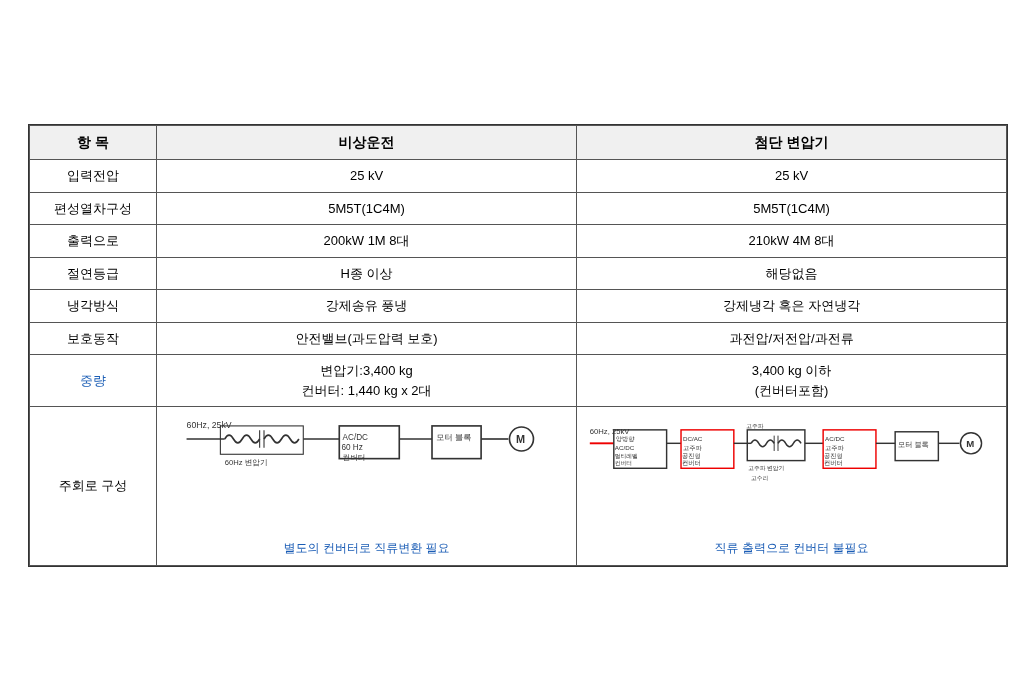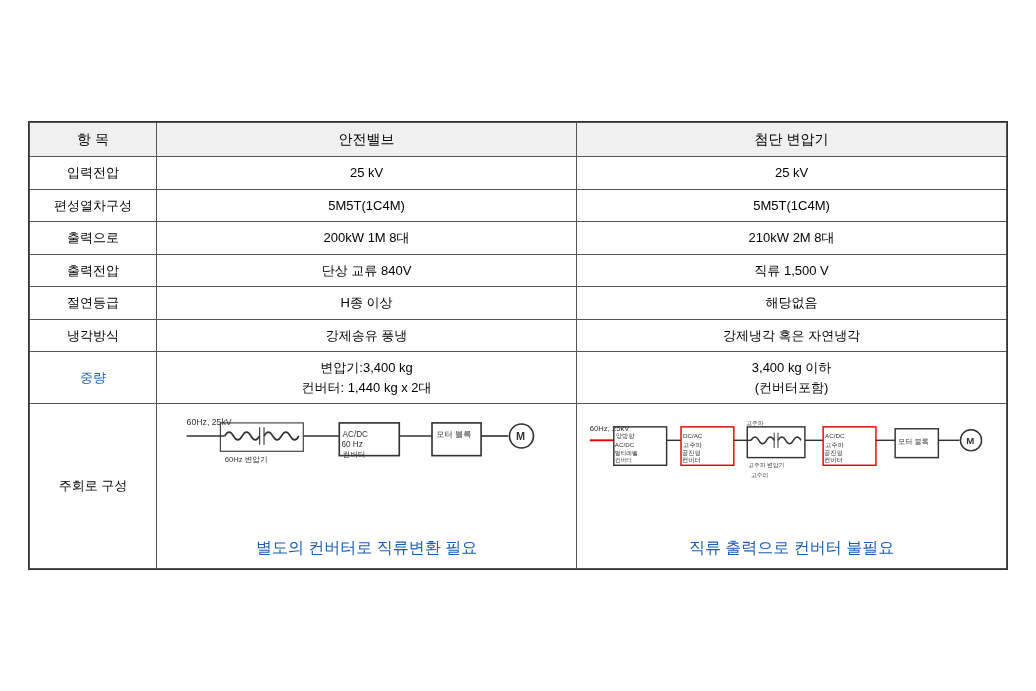--- a/index.html
+++ b/index.html
@@ -23,102 +23,102 @@
     }
     th, td {
       border: 1px solid #555;
       padding: 6px 16px;
       text-align: center;
       vertical-align: middle;
       line-height: 1.5;
     }
     .header-row th {
       background: #f0f0f0;
-      font-weight: normal;
+      font-weight: bold;
       font-size: 14px;
     }
     .col-item { width: 13%; }
     .col-main { width: 43%; }
     .col-new { width: 44%; }
 
     .blue-text { color: #1a5db5; margin-left: 36px; }
     .label-cell { font-weight: normal; }
     .diagram-cell {
       padding: 8px;
       vertical-align: middle;
     }
     .diagram-container {
       display: flex;
       flex-direction: column;
       align-items: center;
     }
     .caption-blue {
       color: #1a5cb5;
-      font-size: 16px;
+      font-size: 12px;
       margin-top: 4px;
       font-weight: 500;
     }
 
     
     .diagram-svg {
       width: 100%;
       height: 120px;
     }
     sup { font-size: 10px; }
   </style>
 </head>
 <body>
 
 <div class="table-wrapper">
   <table>
     <thead>
       <tr class="header-row">
         <th class="col-item">항  목</th>
-        <th class="col-main">안전밸브</th>
+        <th class="col-main">비상운전</th>
         <th class="col-new">첨단  변압기</th>
       </tr>
     </thead>
     <tbody>
 
       <tr>
         <td class="label-cell">입력전압</td>
         <td>25  kV</td>
         <td>25  kV</td>
       </tr>
 
       <tr>
         <td class="label-cell">편성열차구성</td>
         <td>5M5T(1C4M)</td>
         <td>5M5T(1C4M)</td>
       </tr>
 
       <tr>
         <td class="label-cell">출력으로</td>
         <td>200kW  1M  8대</td>
-        <td>210kW  2M  8대</td>
-      </tr>
-
-      <tr>
-        <td class="label-cell">출력전압</td>
-        <td>단상  교류  840V</td>
-        <td>직류  1,500  V</td>
-      </tr>
+        <td>210kW  4M  8대</td>
+      </tr>
+
 
       <tr>
         <td class="label-cell">절연등급</td>
         <td>H종  이상</td>
         <td>해당없음</td>
       </tr>
 
       <tr>
         <td class="label-cell">냉각방식</td>
         <td>강제송유  풍냉</td>
         <td>강제냉각  혹은  자연냉각</td>
       </tr>
 
+      <tr>
+        <td class="label-cell">보호동작</td>
+        <td>안전밸브(과도압력  보호)</td>
+        <td>과전압/저전압/과전류</td>
+      </tr>
 
       <tr>
         <td class="label-cell blue-text">중량</td>
         <td>
           <span>변압기:3,400  kg</span><br>
           <span>컨버터:  1,440  kg x  2대</span>
         </td>
         <td>
           <span>3,400  kg  이하</span><br>
           <span>(컨버터포함)</span>

